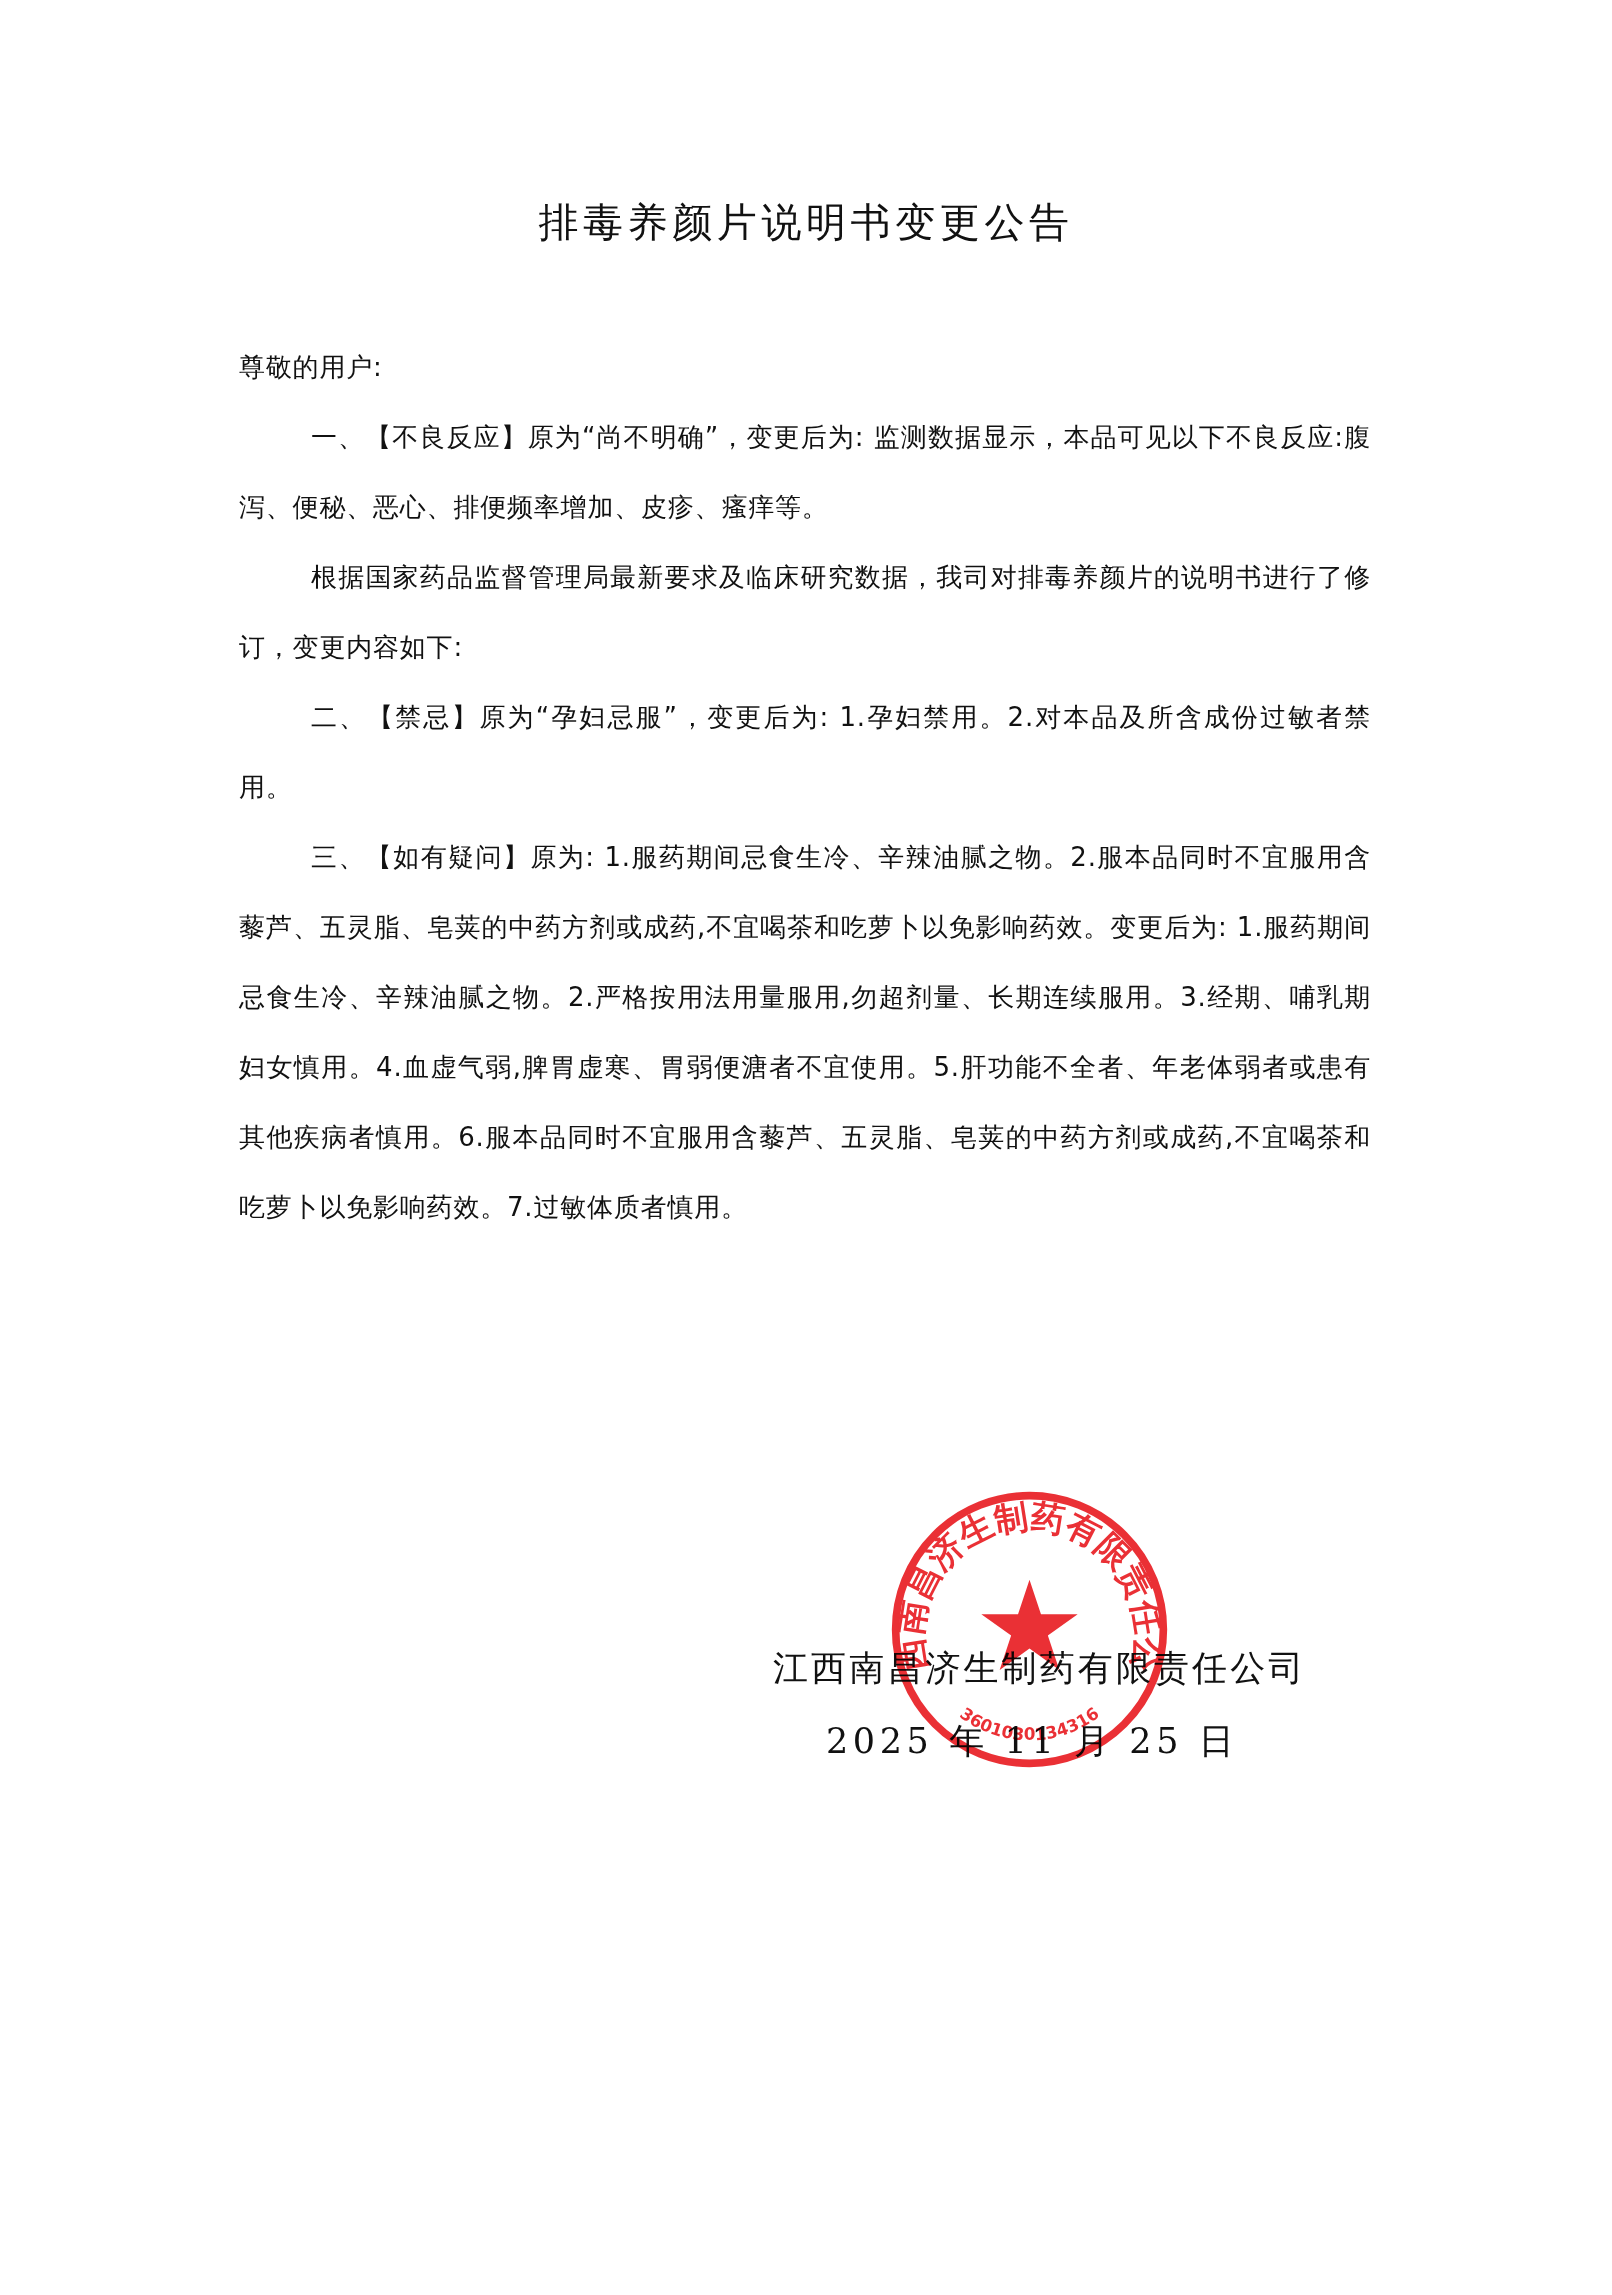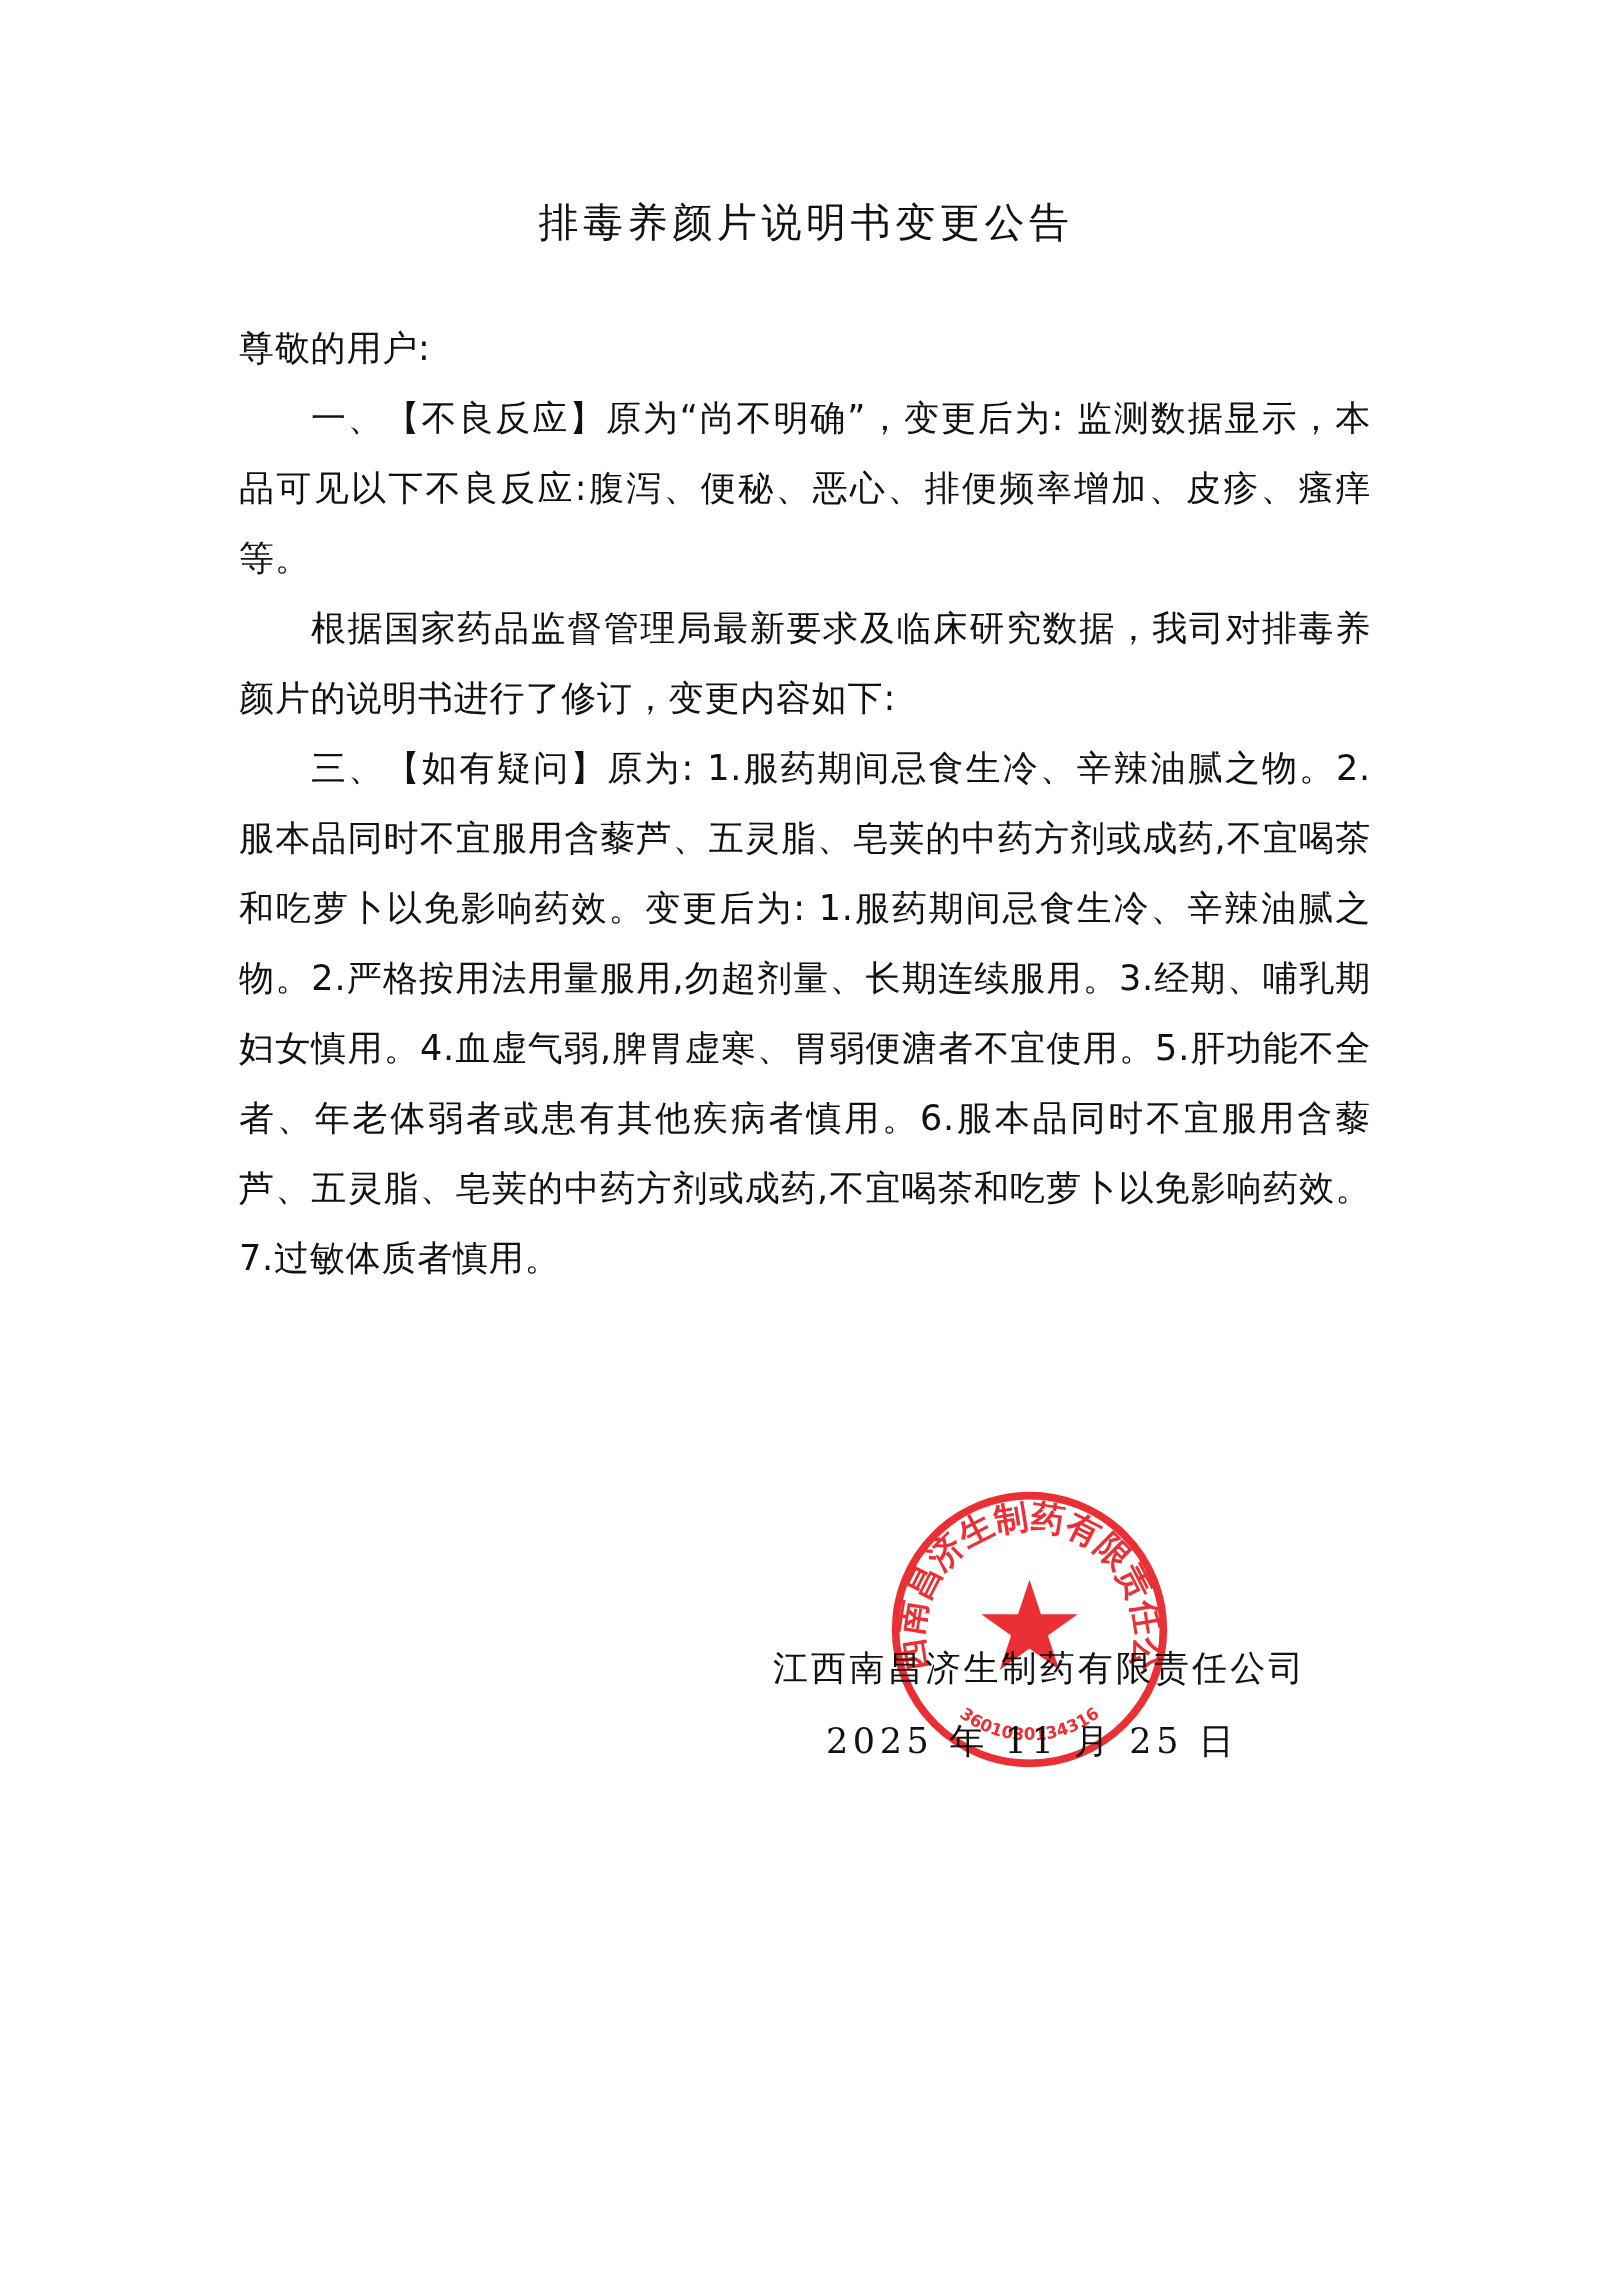--- a/index.html
+++ b/index.html
@@ -1,41 +1,42 @@
 <!DOCTYPE html>
 <html style="font-size:12.2px"><head>
 <meta charset="utf-8">
 <style>
   html, body { margin: 0; padding: 0; background: #ffffff; }
   body { width: 1612px; height: 2295px; position: relative; overflow: hidden;
          font-family: "DejaVu Sans", "Liberation Sans", sans-serif; color: #111; }
   .page { position: absolute; left: 0; top: 0; width: 1612px; height: 2295px; }
   .title { position: absolute; top: 195px; left: 0; width: 1612px; text-align: center;
            font-size: 40px; letter-spacing: 4.6px; font-family: "DejaVu Serif", serif; }
-  .body { position: absolute; left: 239px; top: 313px; width: 1132px;
-          font-size: 35px; line-height: 70px; letter-spacing: 0.8px; }
+  .body { position: absolute; left: 239px; top: 332px; width: 1132px;
+          font-size: 26px; line-height: 70px; letter-spacing: 0.8px; }
   .para { margin: 0; text-align: justify; text-align-last: left; }
   .indent { text-indent: 72px; }
   .sign { position: absolute; font-family: "DejaVu Serif", serif; font-size: 35px;
           letter-spacing: 3.1px; z-index: 1; }
   .company { left: 773px; top: 1645px; }
   .date { left: 826px; top: 1718px; letter-spacing: 4.6px; }
   .seal { position: absolute; left: 888px; top: 1488px; width: 283px; height: 283px; z-index: 2;
           mix-blend-mode: multiply; opacity: 0.9; }
 </style>
 </head>
 <body>
 
 <div class="page">
   <div class="title">排毒养颜片说明书变更公告</div>
 
   <div class="body">
     <p class="para">尊敬的用户:</p>
     <p class="para indent"><span>一、【不良反应】</span><span>原为“尚不明确”，变更后为: 监测数据显示，本品可见以下不良反应:腹泻、便秘、恶心、排便频率增加、皮疹、瘙痒等。</span></p>
     <p class="para indent">根据国家药品监督管理局最新要求及临床研究数据，我司对排毒养颜片的说明书进行了修订，变更内容如下:</p>
+    <p class="para indent"><span>二、【禁忌】</span><span>原为“孕妇忌服”，变更后为: 1.孕妇禁用。2.对本品及所含成份过敏者禁用。</span></p>
     <p class="para indent"><span>三、【如有疑问】</span><span>原为: 1.服药期间忌食生冷、辛辣油腻之物。2.服本品同时不宜服用含藜芦、五灵脂、皂荚的中药方剂或成药,不宜喝茶和吃萝卜以免影响药效。变更后为: 1.服药期间忌食生冷、辛辣油腻之物。2.严格按用法用量服用,勿超剂量、长期连续服用。3.经期、哺乳期妇女慎用。4.血虚气弱,脾胃虚寒、胃弱便溏者不宜使用。5.肝功能不全者、年老体弱者或患有其他疾病者慎用。6.服本品同时不宜服用含藜芦、五灵脂、皂荚的中药方剂或成药,不宜喝茶和吃萝卜以免影响药效。7.过敏体质者慎用。</span></p>
   </div>
 
   <div class="sign company">江西南昌济生制药有限责任公司</div>
   <div class="sign date">2025 年 11 月 25 日</div>
 
   <svg class="seal" viewBox="0 0 370 370">
     <defs>
       <path id="sealArc" d="M 55 245 A 140 140 0 1 1 315 245" fill="none"></path>
       <path id="codeArc" d="M 95 300 A 150 150 0 0 0 275 300" fill="none"></path>

